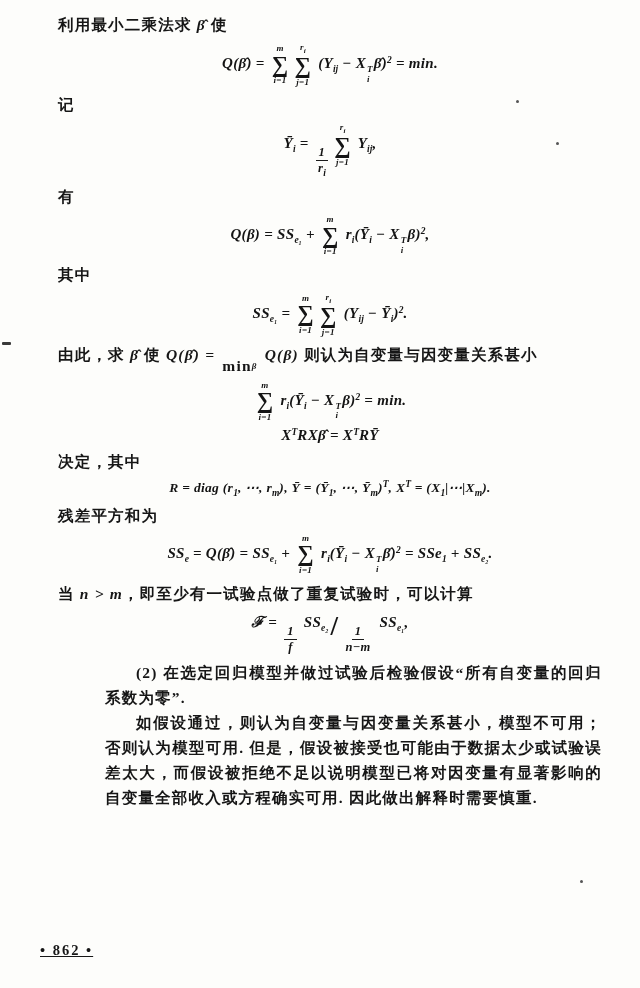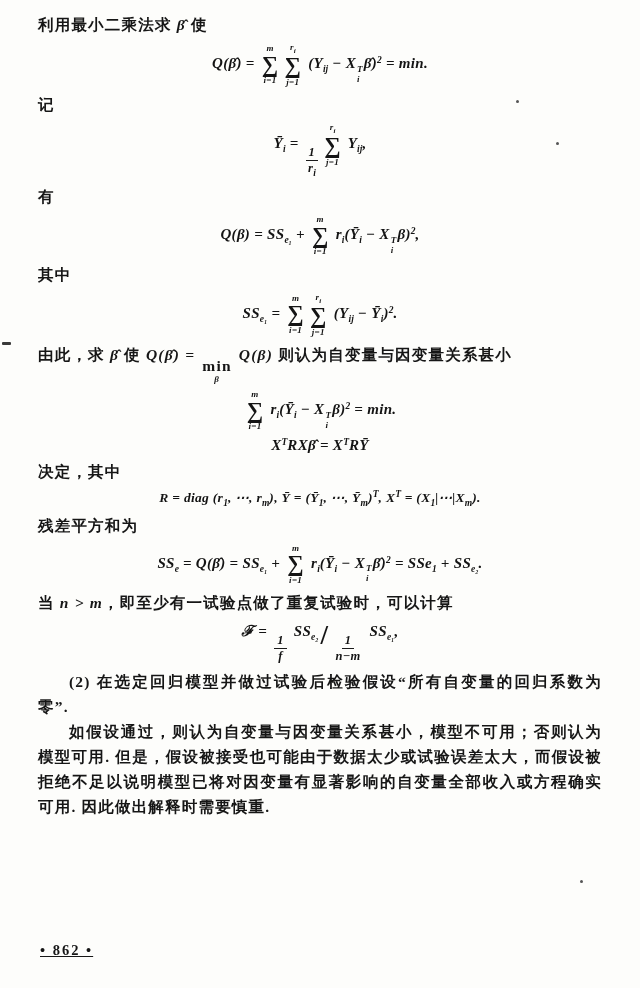--- a/index.html
+++ b/index.html
@@ -1,26 +1,26 @@
 <!DOCTYPE html>
 <html><head>
 <meta charset="utf-8">
 <style>
   html,body{margin:0;padding:0;}
   body{
     width:640px;height:988px;position:relative;overflow:hidden;
     background:#fdfdfb;color:#161616;
     font-family:"Liberation Serif","DejaVu Serif",serif;
   }
-  #doc-content{padding:12px 38px 0 38px;}
+  #doc-content{padding:12px 38px 0 58px;}
   .para{
     font-size:15.5px;line-height:25px;text-align:justify;
     font-weight:bold;letter-spacing:1.2px;
   }
-  .para.indent{text-indent:2em;}
+  .para.indent{text-indent:2em;margin-left:47px;}
   .formula{
     text-align:center;margin:5px 0;font-size:15px;color:#141414;
     letter-spacing:0.3px;
   }
   .formula.small{font-size:13.5px;}
   .mi{font-style:italic;font-weight:bold;}
   .cn{font-weight:bold;}
   sub,sup{font-size:9.5px;font-style:italic;font-weight:bold;letter-spacing:0;}
   sub{vertical-align:-0.4em;}
   sup{vertical-align:0.5em;}
@@ -37,21 +37,21 @@
     font-size:12.5px;font-style:italic;font-weight:bold;
   }
   .frac .num{border-bottom:1.4px solid #1a1a1a;padding:0 3px;}
   .frac .den{padding:0 2px;}
   .ss{
     display:inline-flex;flex-direction:column;align-items:flex-start;
     font-size:9px;line-height:1.1;vertical-align:-0.45em;
     font-style:italic;font-weight:bold;margin:0 1px;
   }
   .under{
-    display:inline-flex;flex-direction:column;align-items:center;
+    display:inline-flex;flex-direction:row;align-items:center;
     vertical-align:-0.75em;line-height:1.05;margin:0 2px;
   }
   .under .uv{font-weight:bold;font-style:normal;}
   .under .uu{font-size:9px;font-style:italic;font-weight:bold;}
   .bigslash{font-size:27px;font-weight:bold;vertical-align:-0.3em;margin:0 2px;font-style:normal;}
   #page-number{
     position:absolute;left:40px;top:942px;
     font-weight:bold;font-size:14.5px;letter-spacing:2px;text-decoration:underline;
   }
   .artifact{position:absolute;background:#3a3a3a;border-radius:1px;}

